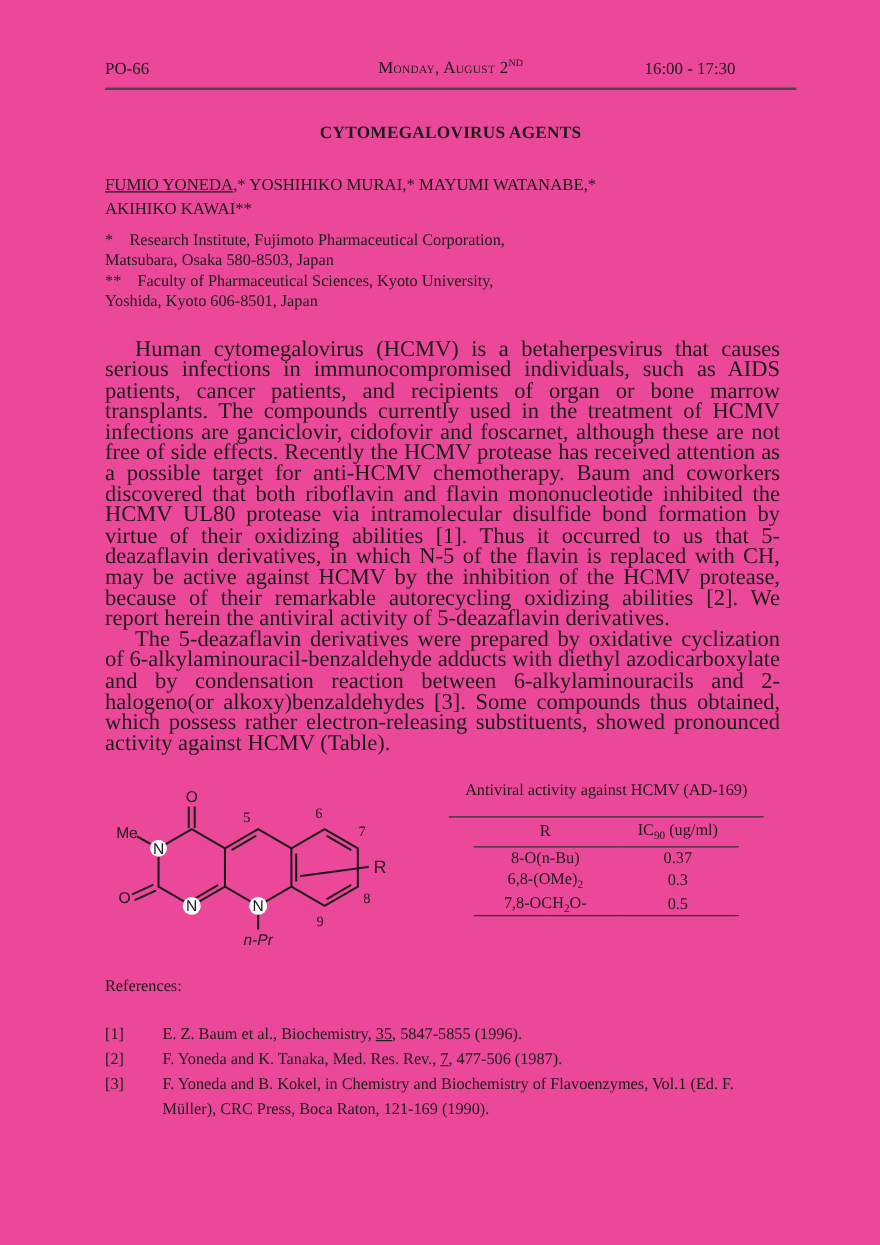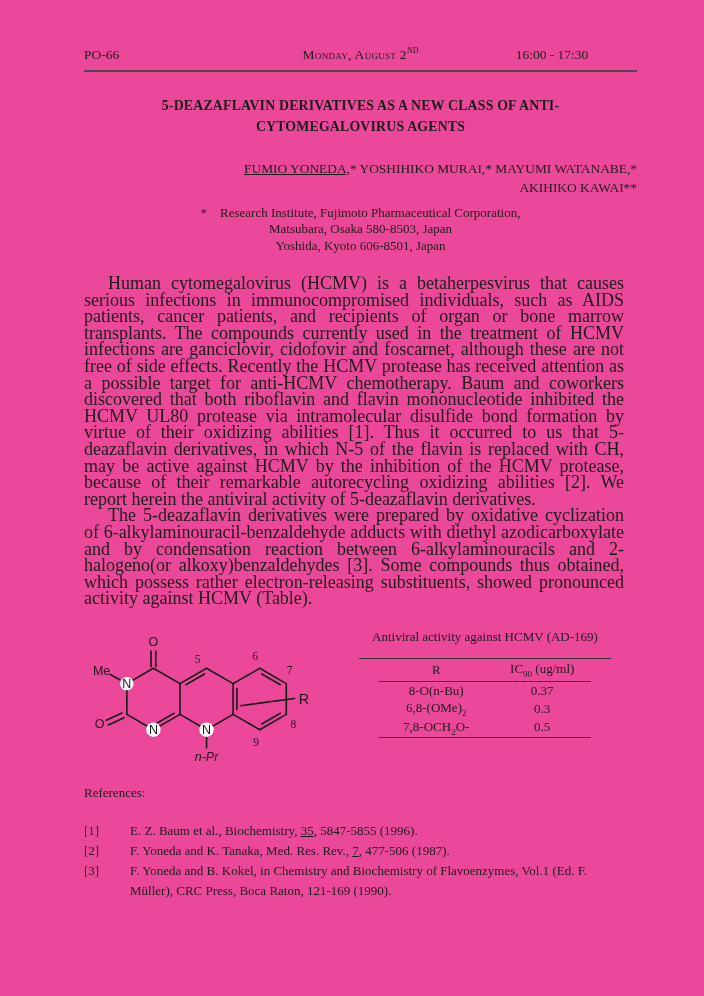--- a/index.html
+++ b/index.html
@@ -28,23 +28,23 @@
   .header-center sup { font-size: 8px; }
   
   .paper-title {
     margin-top: 23px;
     font-size: 13.8px; font-weight: bold;
     text-align: center; line-height: 21px;
     letter-spacing: 0.2px;
   }
   .authors {
     margin-top: 22px;
-    font-size: 13.4px; text-align: right; line-height: 19px;
-  }
-  .affiliations { margin-top: 8px; font-size: 13px; line-height: 16.5px; text-align: center; }
+    font-size: 13.4px; text-align: left; line-height: 19px;
+  }
+  .affiliations { margin-top: 8px; font-size: 13px; line-height: 16.5px; text-align: left; }
   .affil-marker { display: inline-block; margin-right: 13px; }
   
   .body-text { margin-top: 21px; margin-right: 13px; }
   .body-text p {
     font-size: 18px; line-height: 16.6px;
     text-align: justify; text-indent: 24px;
   }
   
   .figure-row { display: flex; align-items: flex-start; margin-top: 21px; }
   .structure-wrap { width: 240px; margin-left: 6px; flex: none; }
@@ -87,32 +87,32 @@
 
 <div class="page">
 
   <div class="header-row">
     <span class="header-left">PO-66</span>
     <span class="header-center"><span class="smallcaps">Monday, August 2</span><sup>ND</sup></span>
     <span class="header-right">16:00 - 17:30</span>
   </div>
 
   <div class="paper-title">
-    <div>5-DEAZAFLAVIN DERIVATIVES AS A NEW CLASS OF ANTI-</div>
     <div>CYTOMEGALOVIRUS AGENTS</div>
   </div>
 
   <div class="authors">
     <div><span style="text-decoration: underline;">FUMIO YONEDA,</span><span>* YOSHIHIKO MURAI,* MAYUMI WATANABE,*</span></div>
     <div>AKIHIKO KAWAI**</div>
   </div>
 
   <div class="affiliations">
     <div class="affil-line"><span class="affil-marker">*</span><span>Research Institute, Fujimoto Pharmaceutical Corporation,</span></div>
     <div class="affil-line">Matsubara, Osaka 580-8503, Japan</div>
+    <div class="affil-line"><span class="affil-marker">**</span><span>Faculty of Pharmaceutical Sciences, Kyoto University,</span></div>
     <div class="affil-line">Yoshida, Kyoto 606-8501, Japan</div>
   </div>
 
   <div class="body-text">
     <p>Human cytomegalovirus (HCMV) is a betaherpesvirus that causes serious infections in immunocompromised individuals, such as AIDS patients, cancer patients, and recipients of organ or bone marrow transplants. The compounds currently used in the treatment of HCMV infections are ganciclovir, cidofovir and foscarnet, although these are not free of side effects. Recently the HCMV protease has received attention as a possible target for anti-HCMV chemotherapy. Baum and coworkers discovered that both riboflavin and flavin mononucleotide inhibited the HCMV UL80 protease via intramolecular disulfide bond formation by virtue of their oxidizing abilities [1]. Thus it occurred to us that 5-deazaflavin derivatives, in which N-5 of the flavin is replaced with CH, may be active against HCMV by the inhibition of the HCMV protease, because of their remarkable autorecycling oxidizing abilities [2]. We report herein the antiviral activity of 5-deazaflavin derivatives.</p>
     <p>The 5-deazaflavin derivatives were prepared by oxidative cyclization of 6-alkylaminouracil-benzaldehyde adducts with diethyl azodicarboxylate and by condensation reaction between 6-alkylaminouracils and 2-halogeno(or alkoxy)benzaldehydes [3]. Some compounds thus obtained, which possess rather electron-releasing substituents, showed pronounced activity against HCMV (Table).</p>
   </div>
 
   <div class="figure-row">
 

